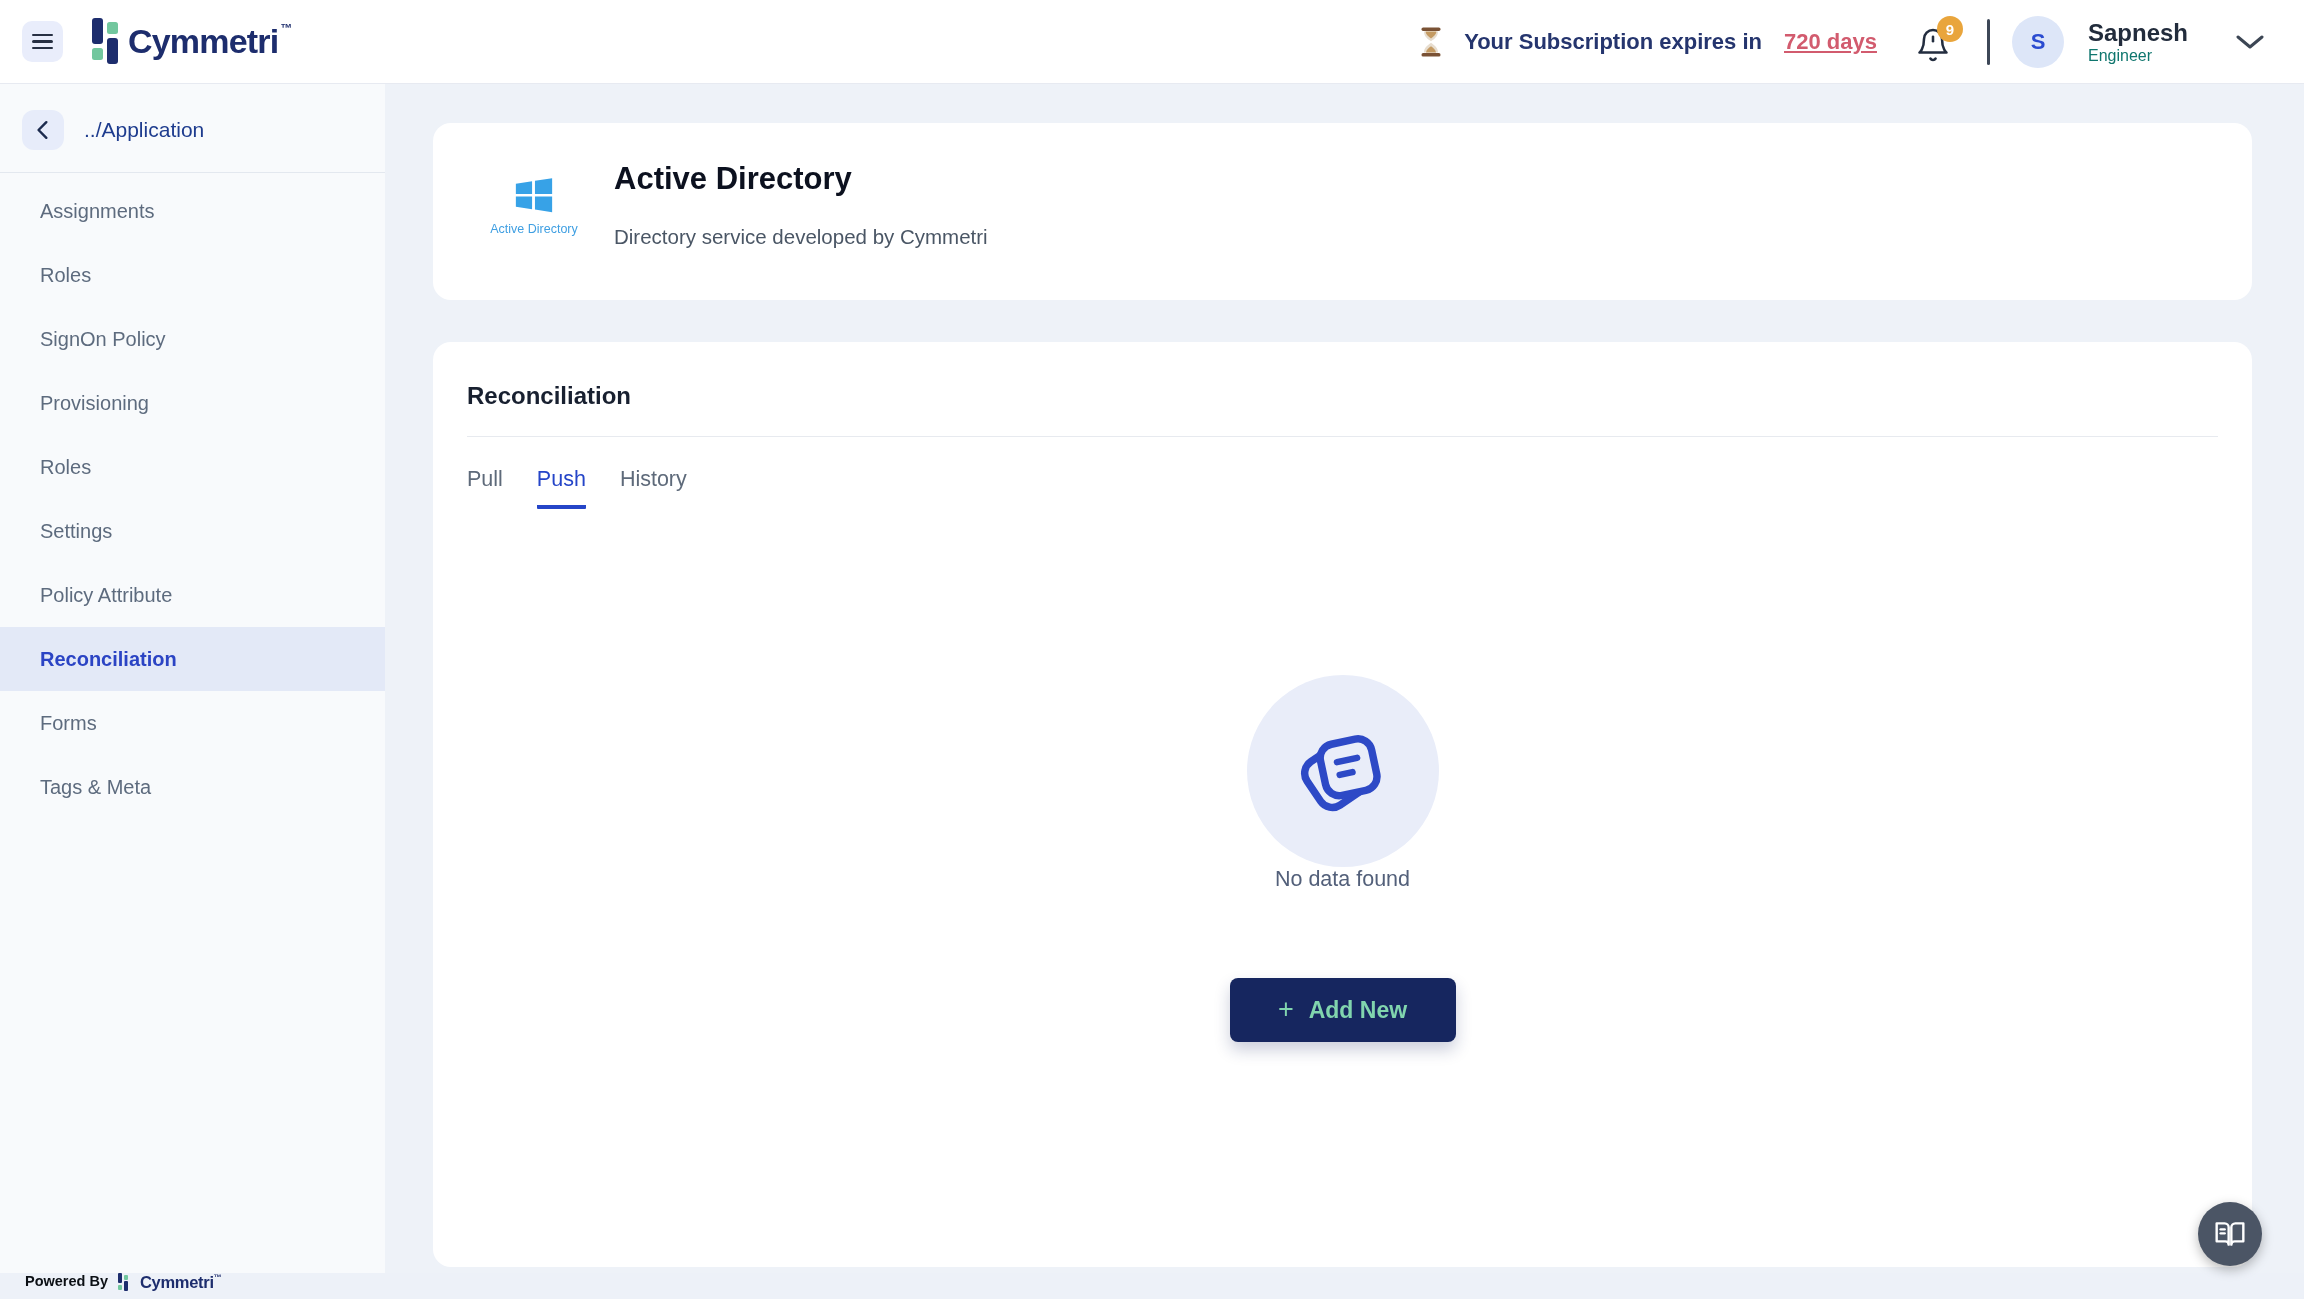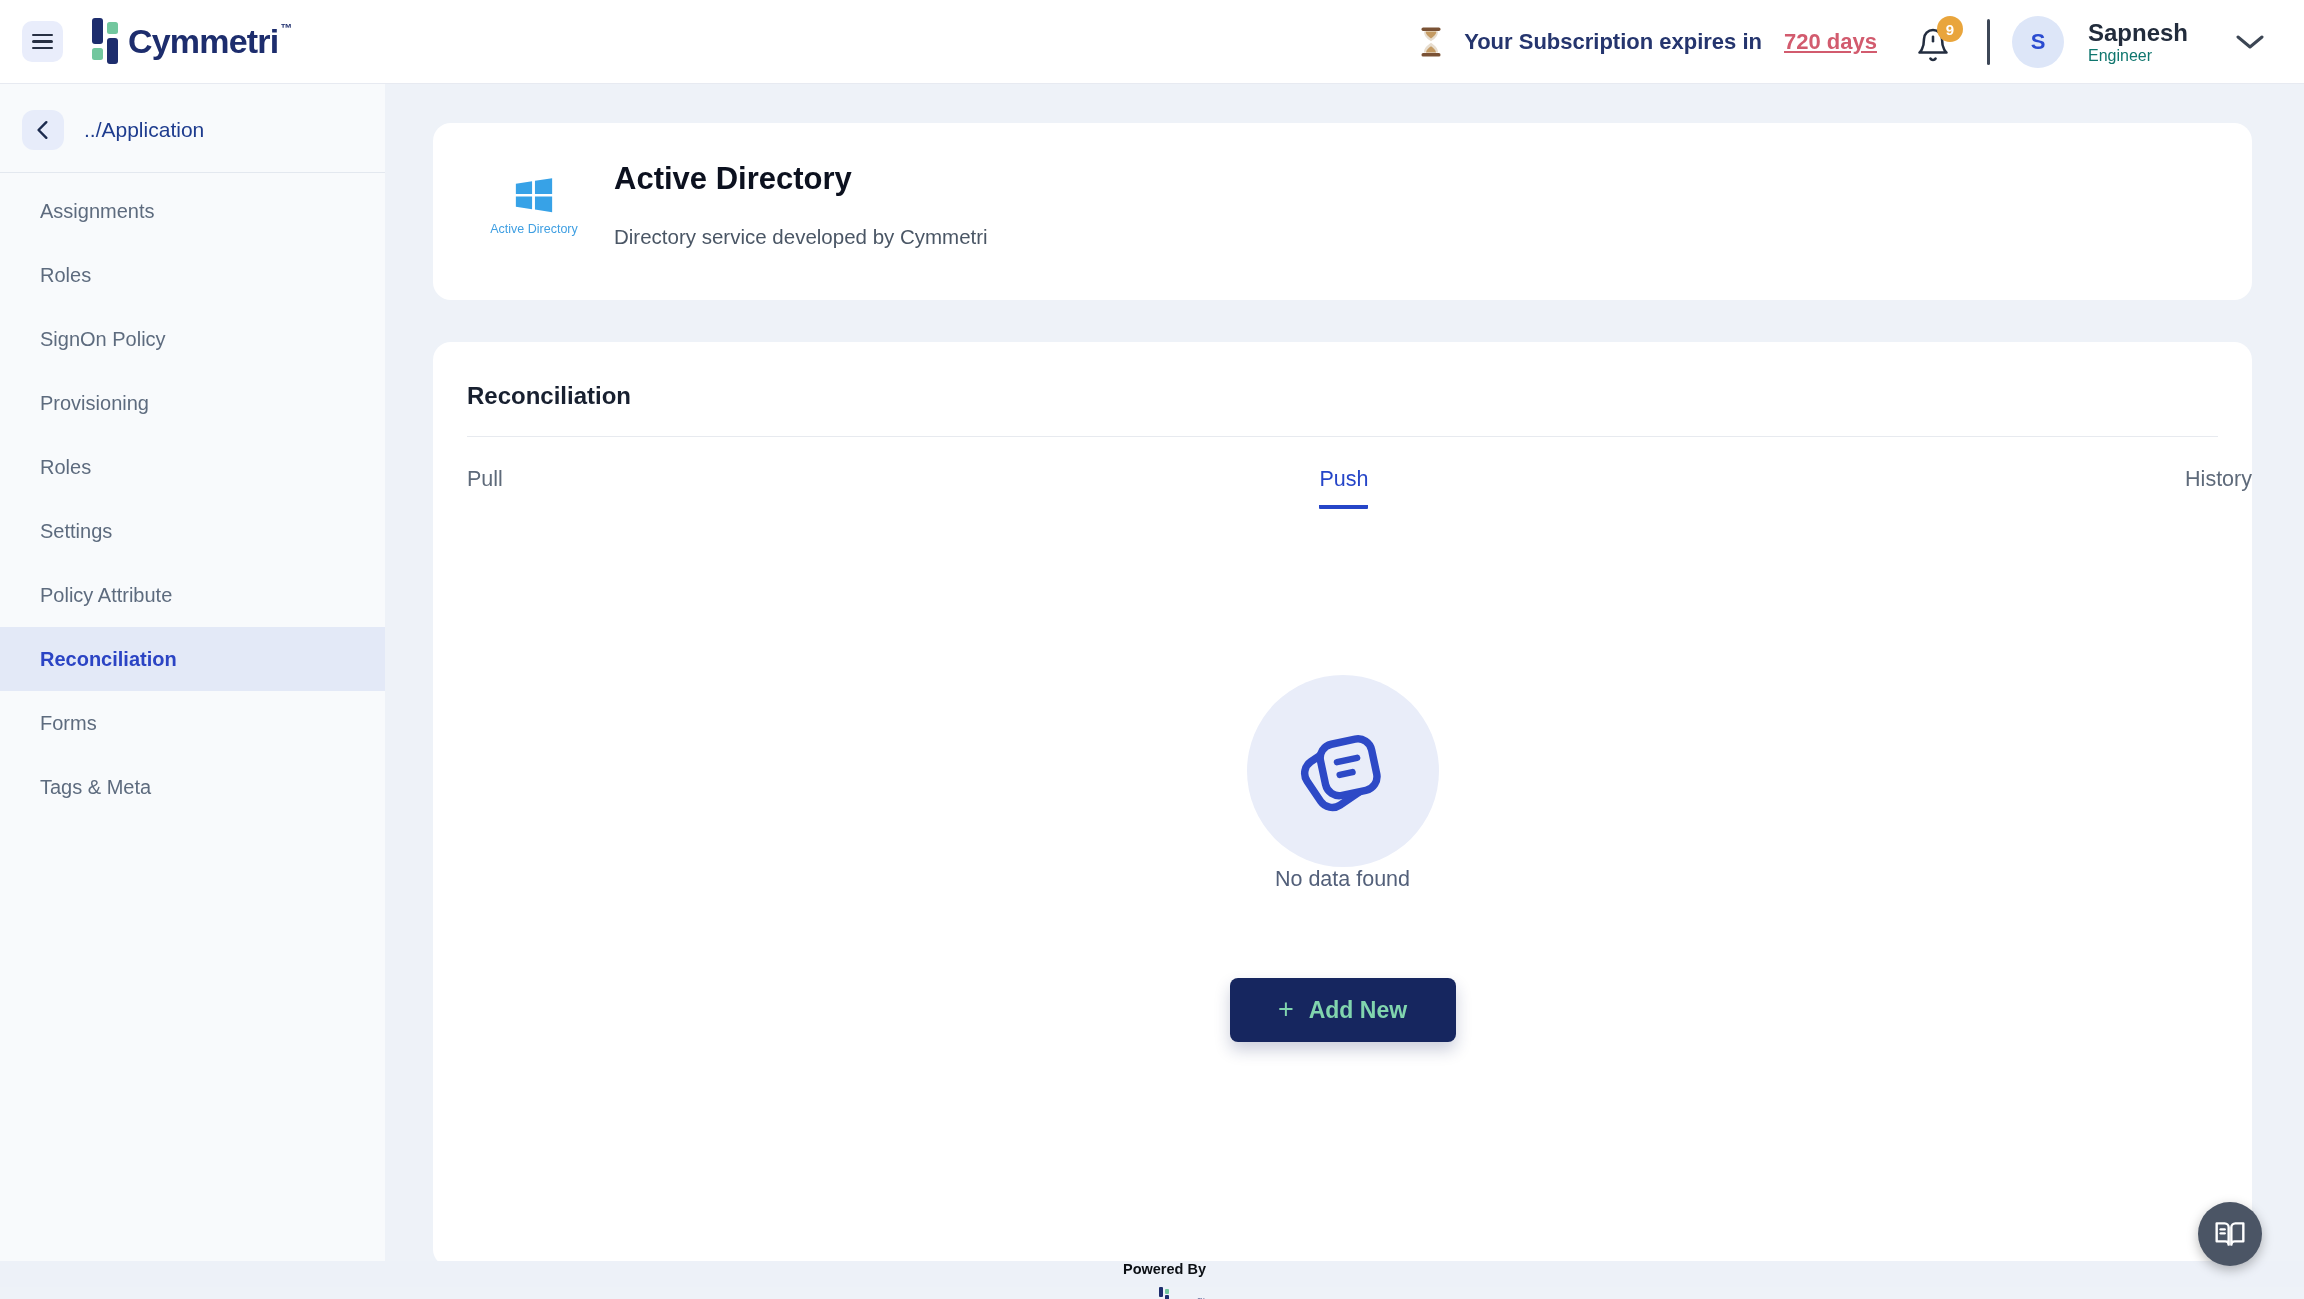--- a/index.html
+++ b/index.html
@@ -82,21 +82,21 @@
   .card { background:#ffffff; border-radius:18px; position:absolute; }
   .app-card { left:48px; top:39px; width:1819px; height:177px; }
   .app-logo { position:absolute; left:53px; top:52px; width:96px; text-align:center; }
   .app-logo-caption { font-size:12.5px; color:#3f9fe2; margin-top:3px; white-space:nowrap; }
   .app-title { position:absolute; left:181px; top:38px; font-size:31px; font-weight:700; color:#0c111f; }
   .app-subtitle { position:absolute; left:181px; top:102px; font-size:20.5px; color:#4a5665; }
 
   .recon-card { left:48px; top:258px; width:1819px; height:925px; }
   .recon-title { margin:40px 34px 0 34px; font-size:24px; font-weight:700; color:#182030; }
   .recon-divider { margin:26px 34px 0 34px; border-top:1px solid #e7eaef; }
-  .tabs { display:flex; gap:34px; margin:30px 0 0 34px;justify-content:space-between; }
+  .tabs { display:flex; gap:34px; margin:30px 0 0 34px; }
   .tab { font-size:21.5px; color:#5e6a7a; padding-bottom:13px; cursor:pointer; border-bottom:4px solid transparent; border-radius:1px; }
   .tab.active { color:#2545c8; border-bottom-color:#2545c8; }
 
   .empty { position:absolute; top:333px; left:50%; transform:translateX(-50%); text-align:center; }
   .empty-circle {
     width:192px; height:192px; border-radius:50%; background:#e9edf9;
     display:flex; align-items:center; justify-content:center; margin:0 auto;
   }
   .empty-text { font-size:21.5px; color:#53607a; }
 
@@ -109,22 +109,22 @@
   .add-plus { font-size:27px; font-weight:400; color:#81d5ae; line-height:1; margin-top:-2px; }
   .add-label { font-size:23px; font-weight:700; color:#81d5ae; }
 
   
   .fab {
     position:absolute; right:42px; bottom:33px; width:64px; height:64px; border-radius:50%;
     background:#4b5565; border:none; display:flex; align-items:center; justify-content:center;
     cursor:pointer; box-shadow:0 4px 12px rgba(0,0,0,0.28); z-index:40;
   }
   .footer {
-    position:absolute; left:0; bottom:12px; width:2304px; height:26px; background:#edf1f8;
-    display:flex; align-items:center; padding-left:25px; gap:10px; z-index:35;flex-direction:column;
+    position:absolute; left:0; bottom:0; width:2304px; height:26px; background:#edf1f8;
+    display:flex; align-items:flex-start; padding-left:25px; gap:10px; z-index:35;
   }
   .footer-powered { font-size:14.5px; font-weight:700; color:#0b0f14; }
   .mini-mark { position:relative; width:12px; height:18px; }
   .mini-mark i { position:absolute; display:block; }
   .mm-n1 { left:0; top:0; width:4px; height:10px; background:#1d2d6d; border-radius:1px; }
   .mm-g1 { left:0; top:12px; width:4px; height:5px; background:#72c79e; border-radius:1px; }
   .mm-g2 { left:6px; top:2px; width:4px; height:5px; background:#72c79e; border-radius:1px; }
   .mm-n2 { left:6px; top:8px; width:4px; height:10px; background:#1d2d6d; border-radius:1px; }
   .footer-brand { font-size:16.5px; font-weight:800; color:#1d2d6d; letter-spacing:-0.3px; }
   .footer-tm { font-size:8px; font-weight:700; color:#1d2d6d; vertical-align:top; }

